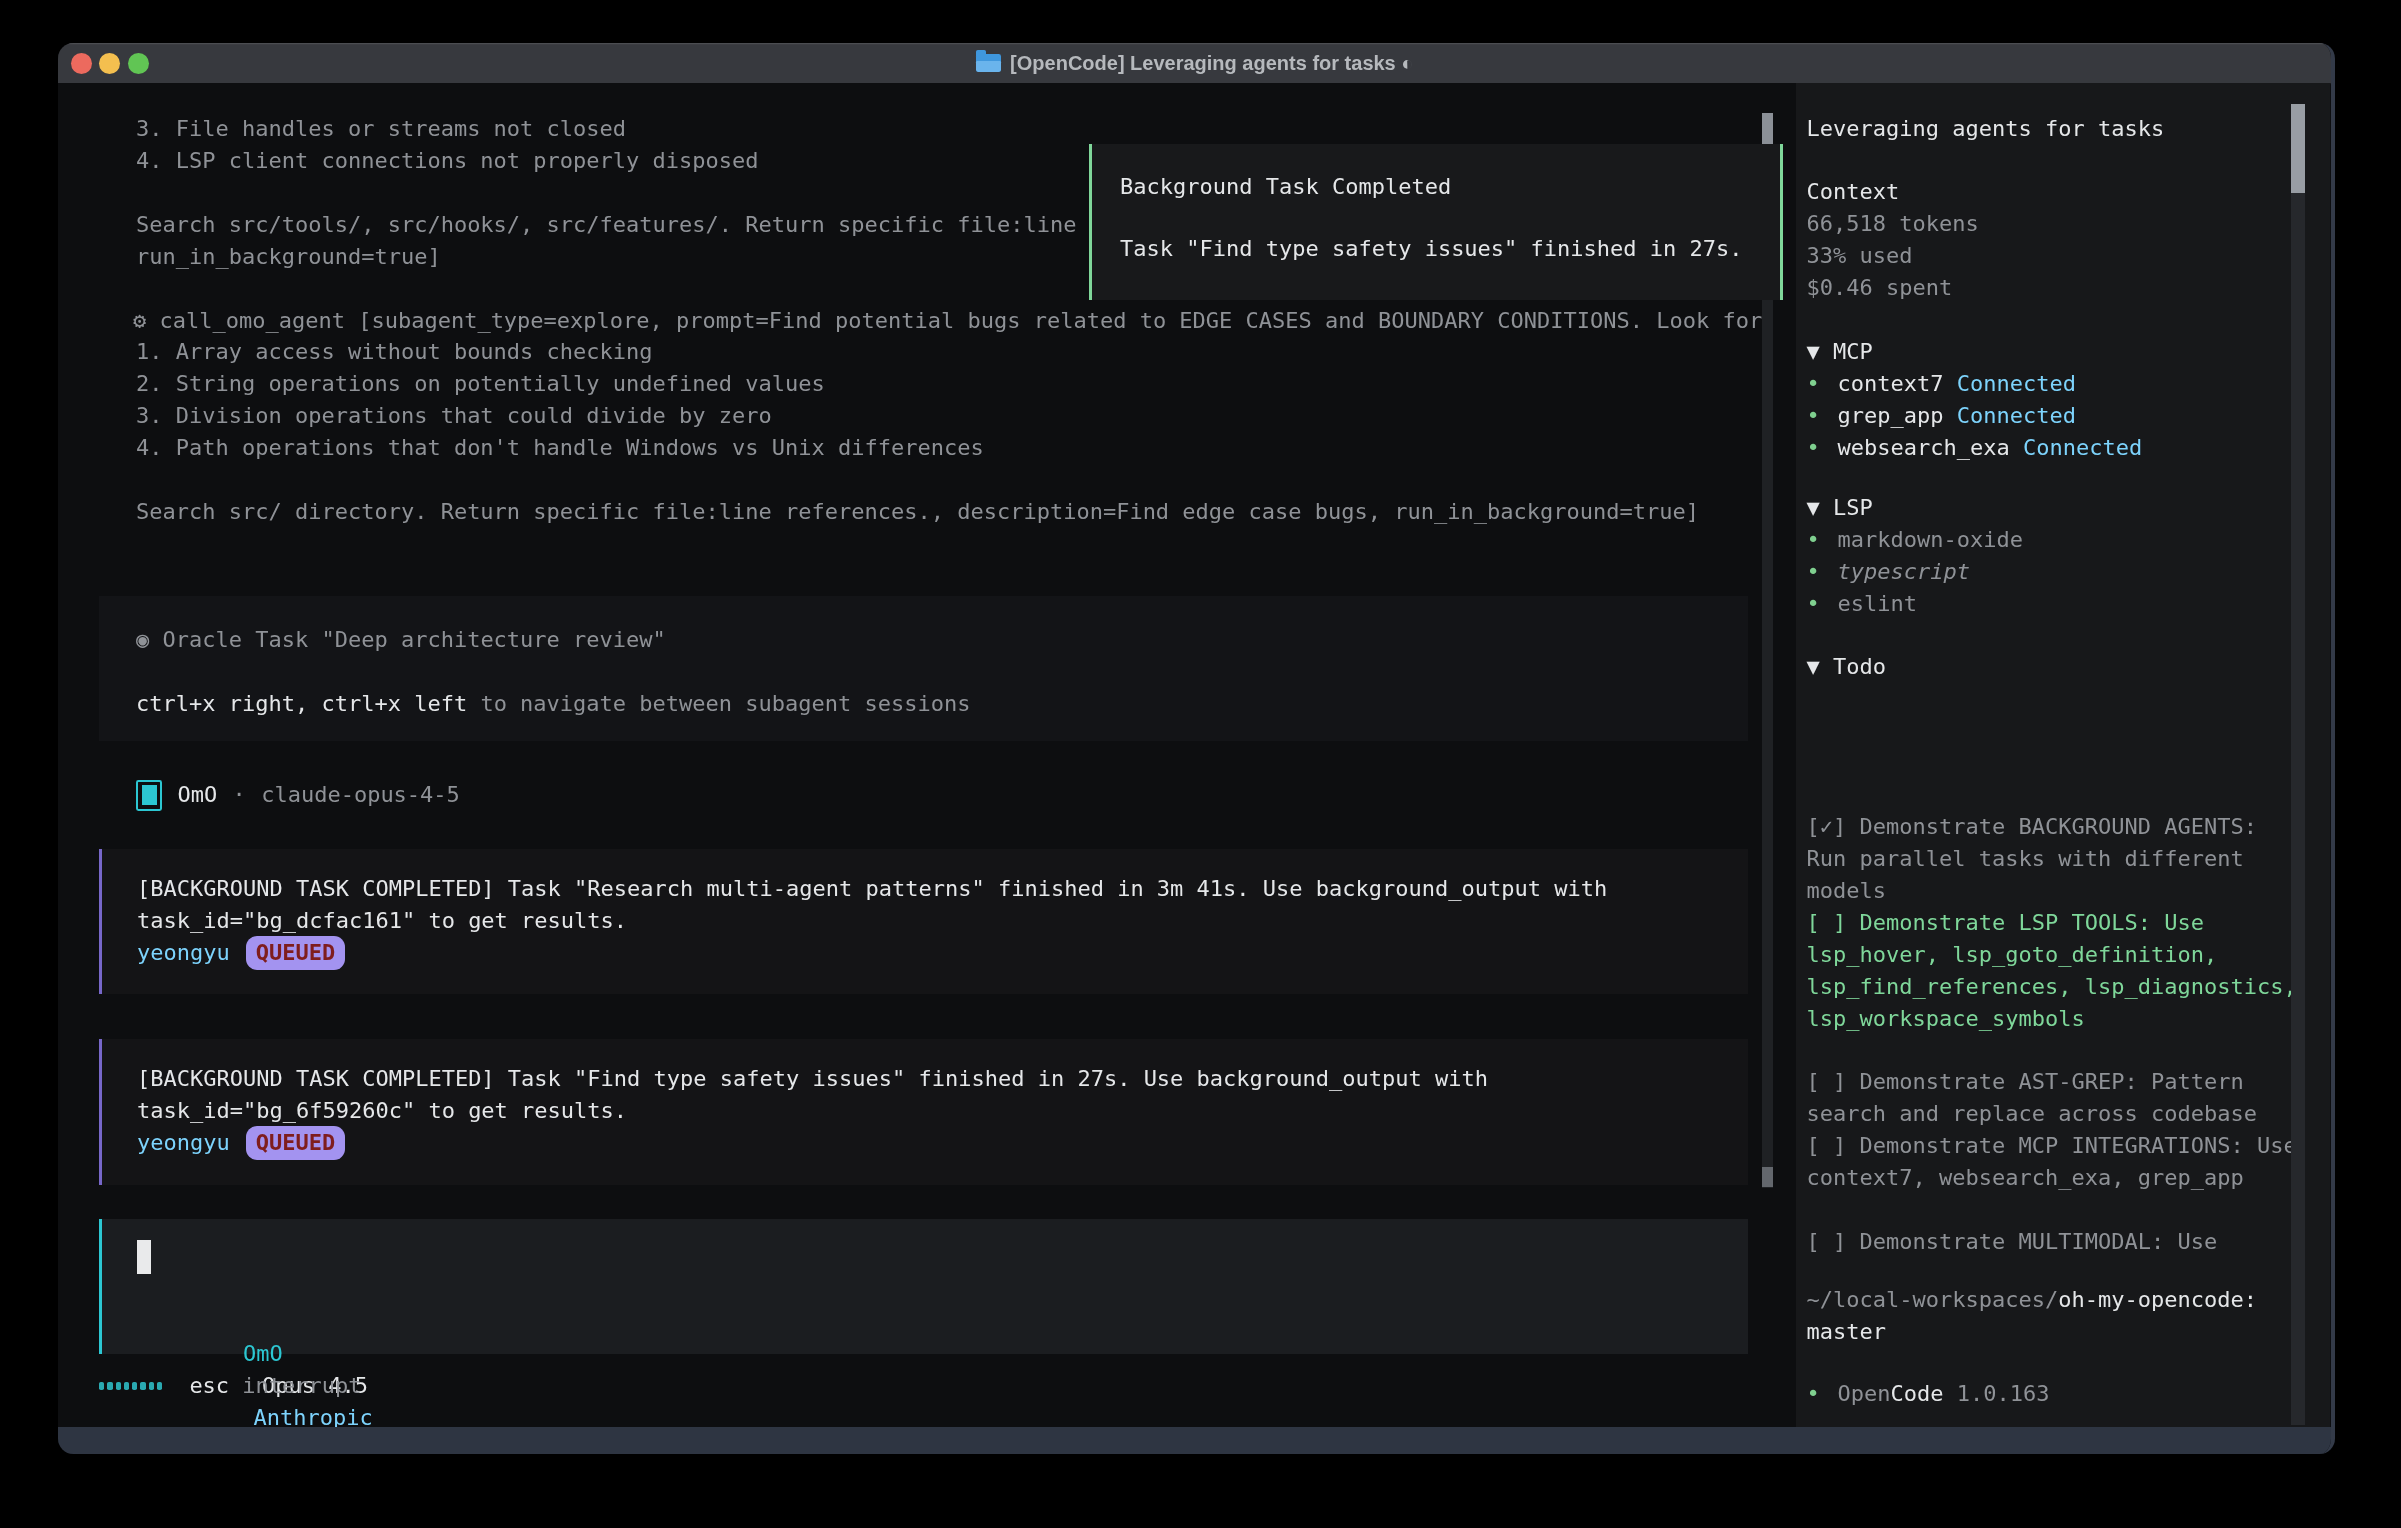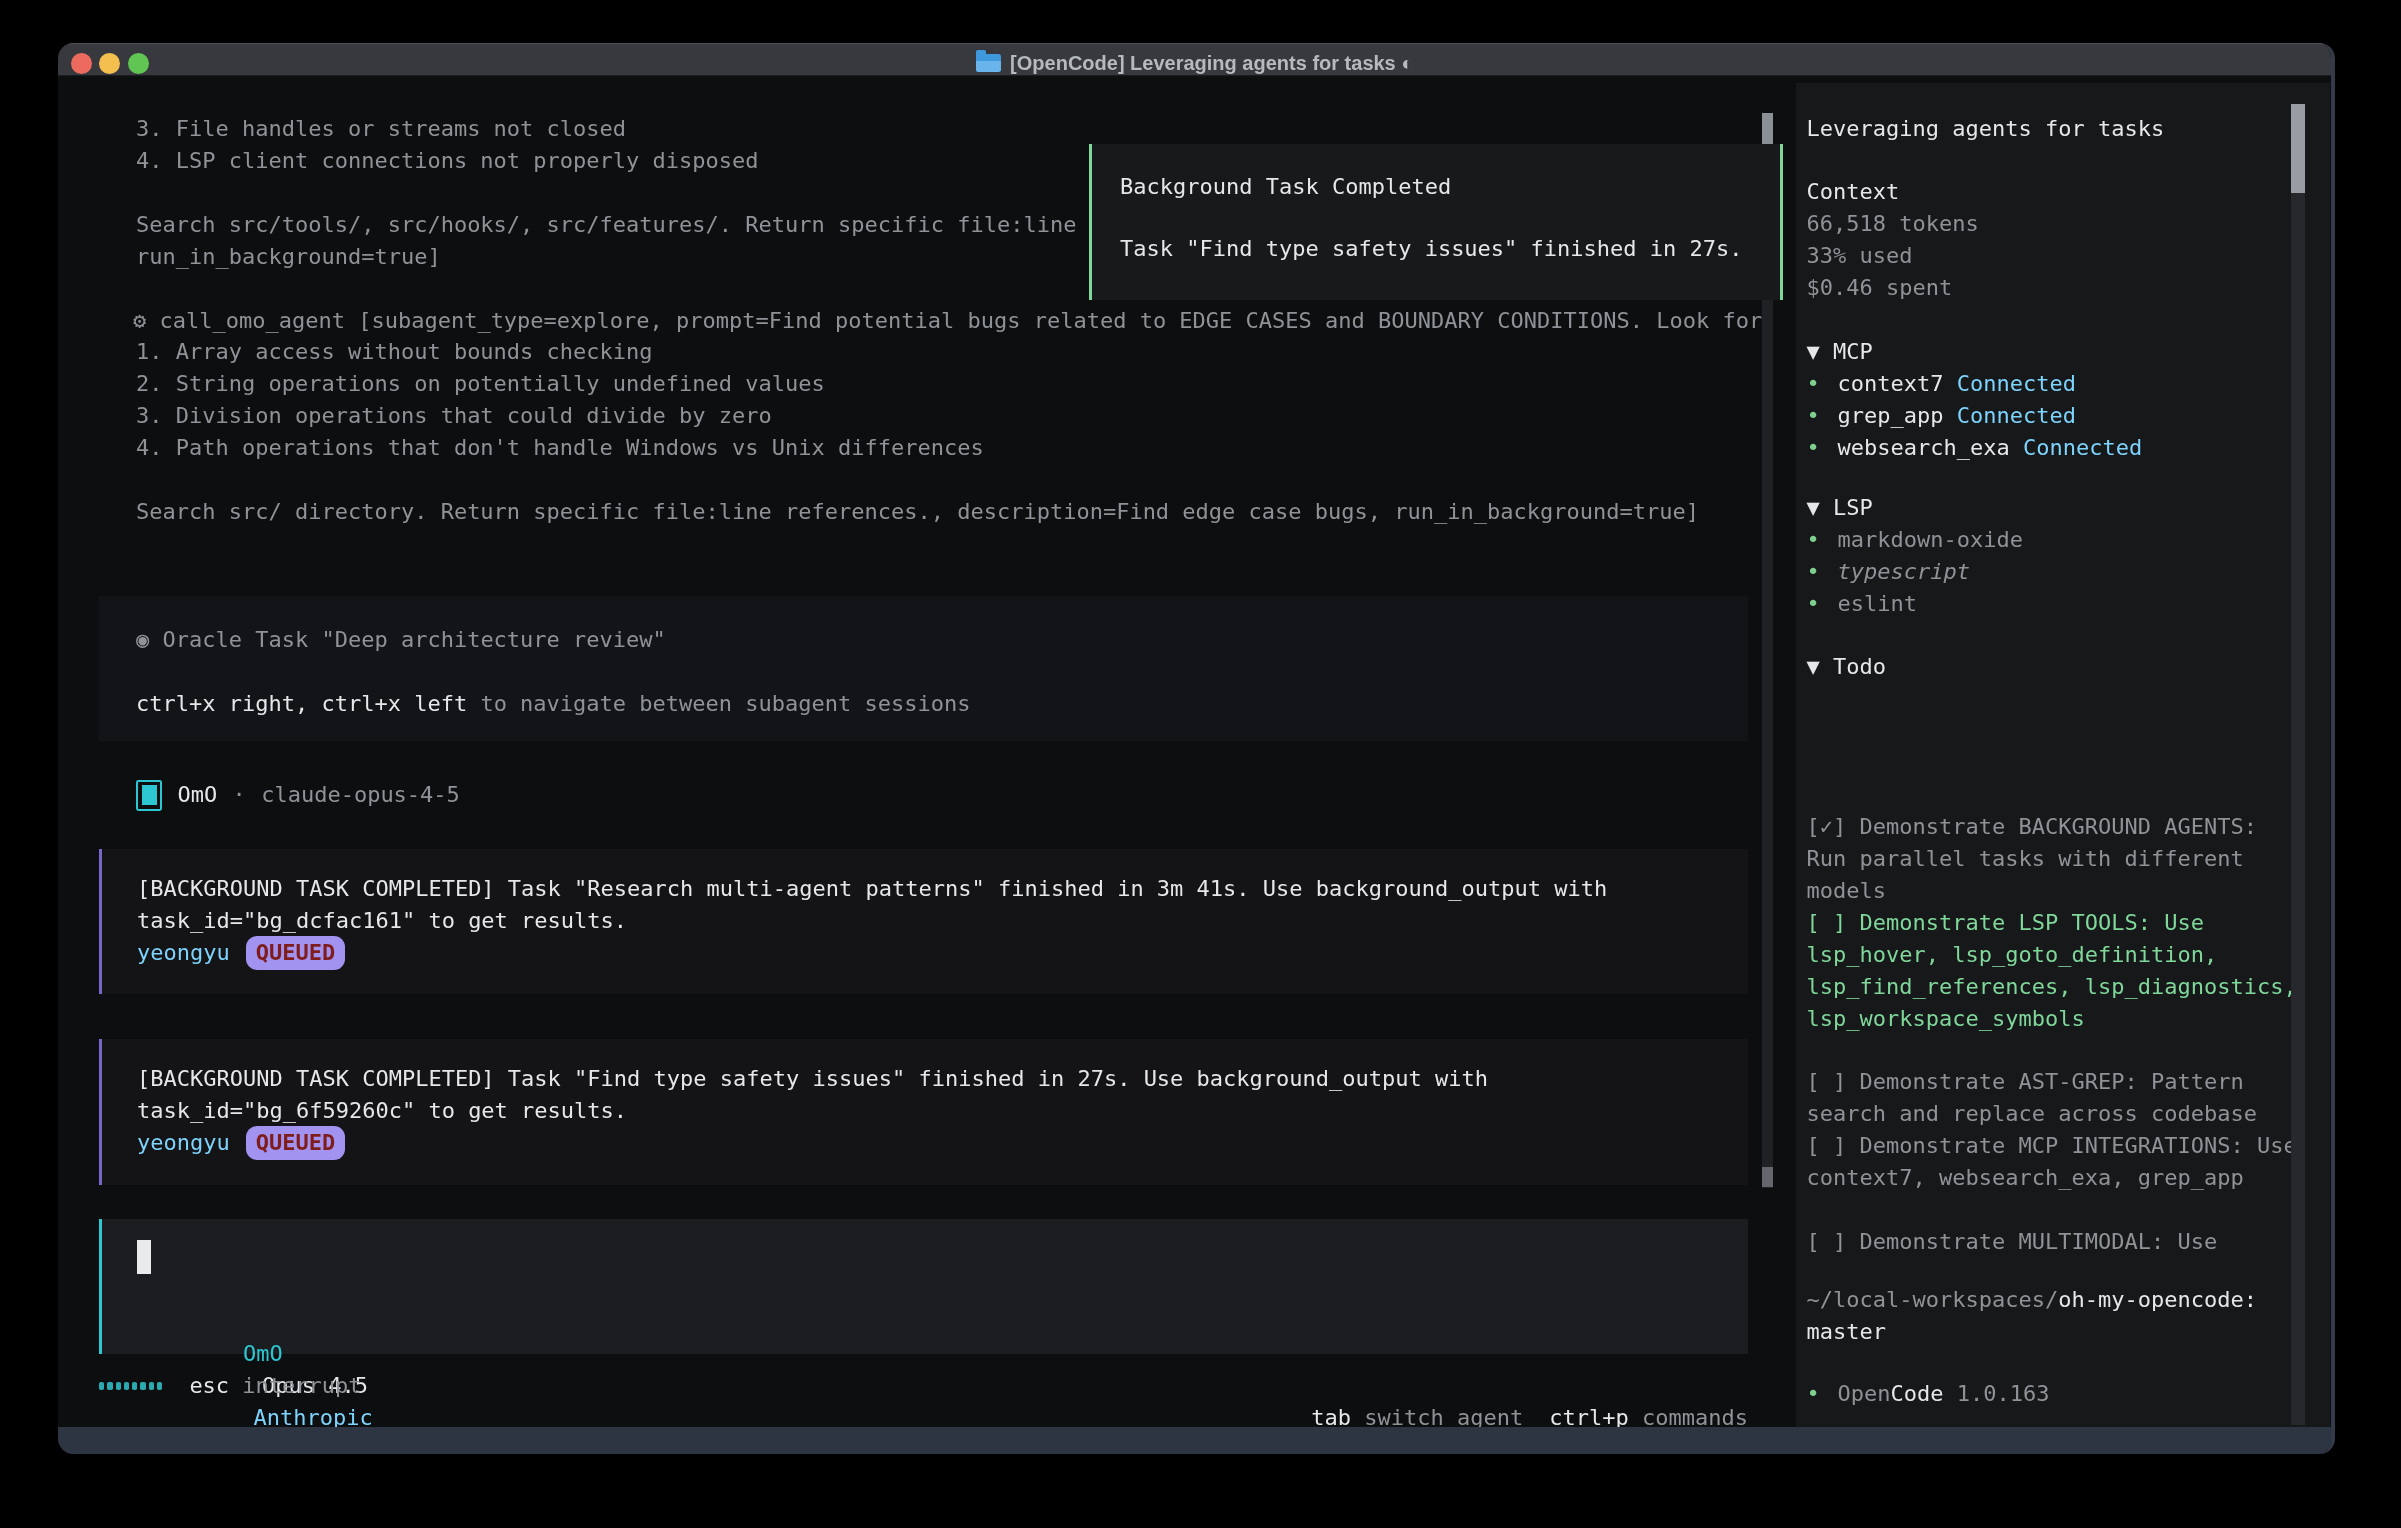--- a/index.html
+++ b/index.html
@@ -1,20 +1,20 @@
 <!DOCTYPE html>
 <html style="font-size:9.5px"><head>
 <meta charset="utf-8">
 <style>
   * { margin:0; padding:0; box-sizing:border-box; }
   html,body { width:2401px; height:1528px; background:#000; overflow:hidden; }
   .window { position:absolute; left:58px; top:43px; width:2277px; height:1411px;
             background:#0d0e10; border-radius:15.4px; overflow:hidden;
             border-right:4.7px solid #333a48; }
-  .titlebar { position:absolute; left:0; top:0; width:100%; height:32px; background:#37393e;
+  .titlebar { position:absolute; left:0; top:0; width:100%; height:40px; background:#37393e;
               box-shadow:inset 0 1.2px 0 #4b4d51, 0 1.2px 0 #1a1b1d; }
   .tl { position:absolute; top:9.5px; width:21px; height:21px; border-radius:50%; }
   .tl.red { left:13px; background:#ec6a5e; } .tl.yellow { left:41px; background:#f4bf4f; }
   .tl.green { left:70px; background:#61c554; }
   .title-wrap { position:absolute; left:0; right:0; top:0; height:40px; display:flex;
                 align-items:center; justify-content:center; gap:9.5px; }
   .folder { width:25px; height:17.7px; background:#3f97dd; border-radius:2.4px; position:relative; }
   .folder:before { content:""; position:absolute; left:0; top:-4.1px; width:10.6px; height:5.9px;
                    background:#3f97dd; border-radius:1.8px 1.8px 0 0; }
   .folder:after { content:""; position:absolute; left:0; bottom:0; width:100%; height:11.2px;
@@ -110,23 +110,20 @@
         <span class="bright b" style="margin-left:19px;">Opus 4.5</span>
         <span class="dim" style="margin-left:10.6px;">Anthropic</span>
       </div>
     </div>
 
     <div class="abs mono" style="left:41px; top:1287px; display:flex; align-items:center;">
       <span class="dots"><i></i><i></i><i></i><i></i><i></i><i></i><i></i><i></i></span>
       <span class="bright b">esc</span>
       <span class="gray"> interrupt</span>
     </div>
-    <div class="abs mono" style="right:48px; top:1287px;">
-      <span class="bright b">tab</span><span class="gray"> switch agent</span><span class="bright b" style="margin-left:26px;">ctrl+p</span><span class="gray"> commands</span>
-    </div>
 
     <div class="sb-track" style="left:1704px; top:29.5px; width:10.6px; height:1075px; background:#1f2124;"></div>
     <div class="sb-thumb" style="left:1704px; top:29.5px; width:10.6px; height:73px; background:#8b9097;"></div>
     <div class="sb-thumb" style="left:1704px; top:1084px; width:10.6px; height:19.5px; background:#63676d;"></div>
   </div>
 
   <div class="sidebar">
     <div class="abs mono bright b" style="left:10.6px; top:29.5px;">Leveraging agents for tasks</div>
 
     <div class="abs mono bright b" style="left:10.6px; top:93px;">Context</div>

